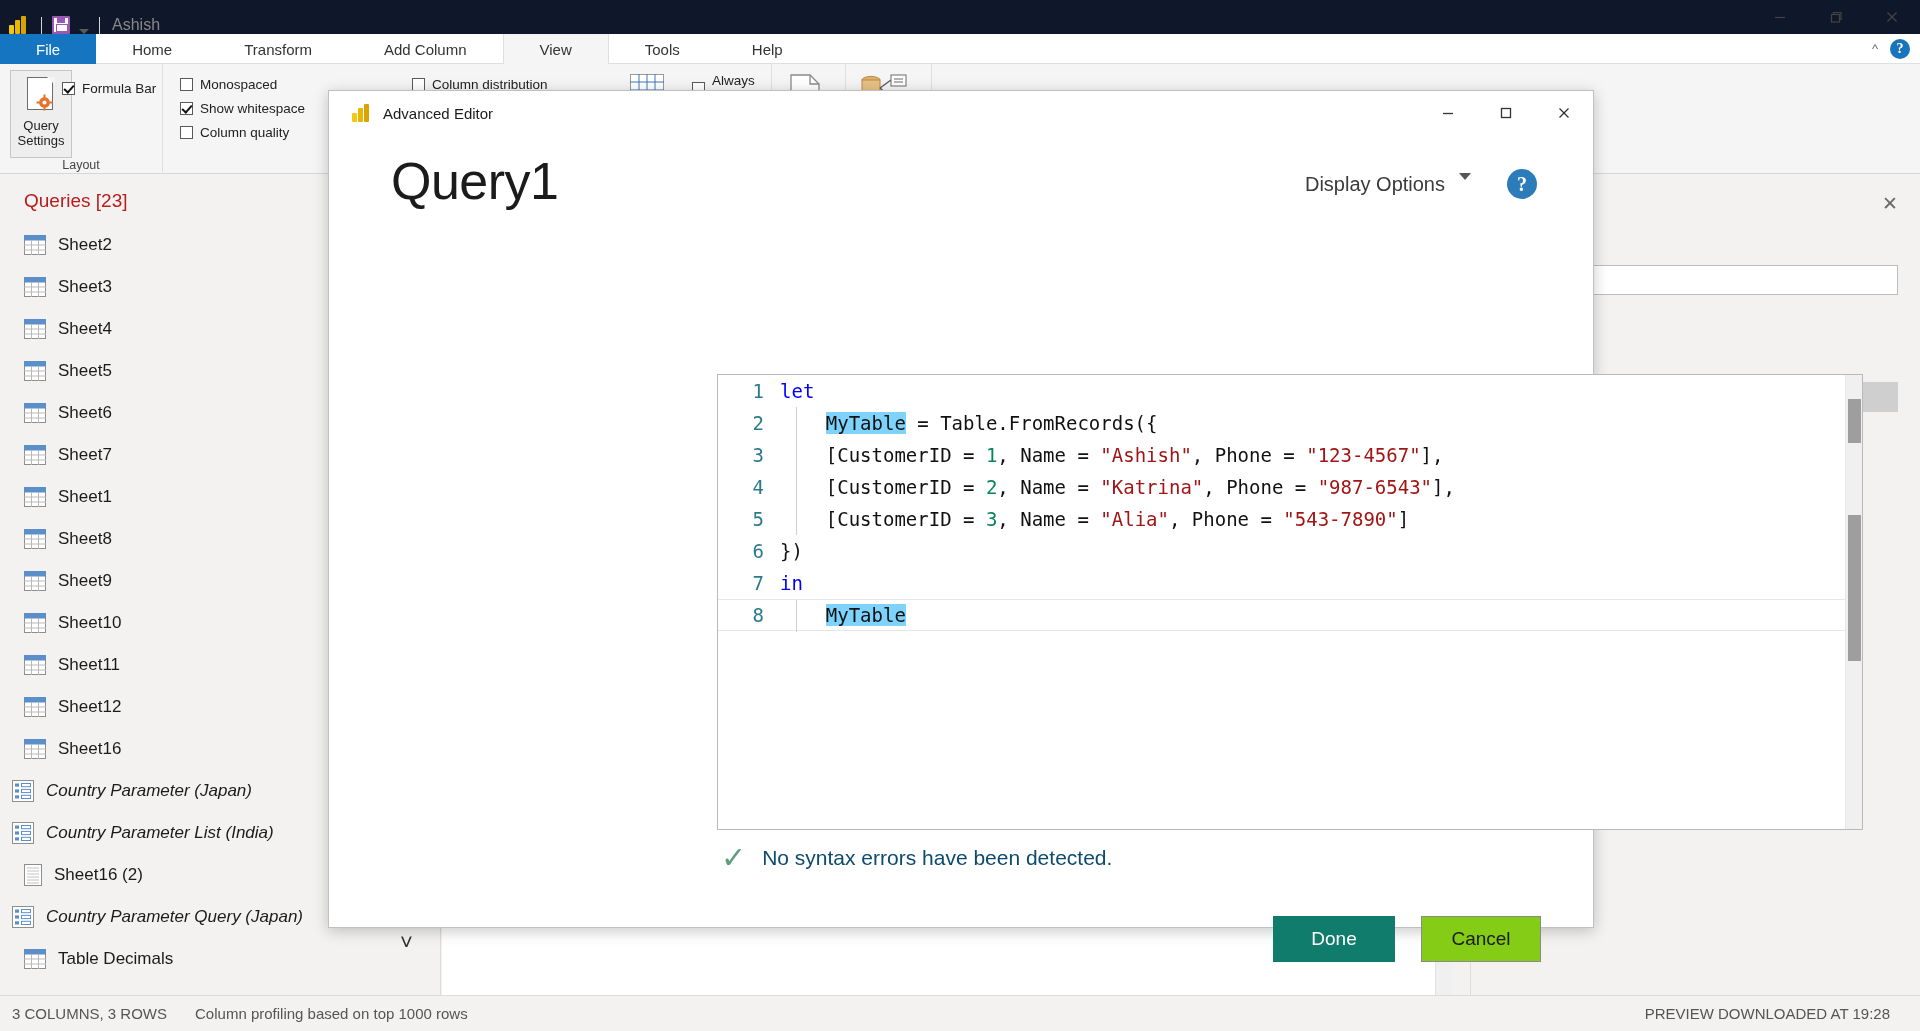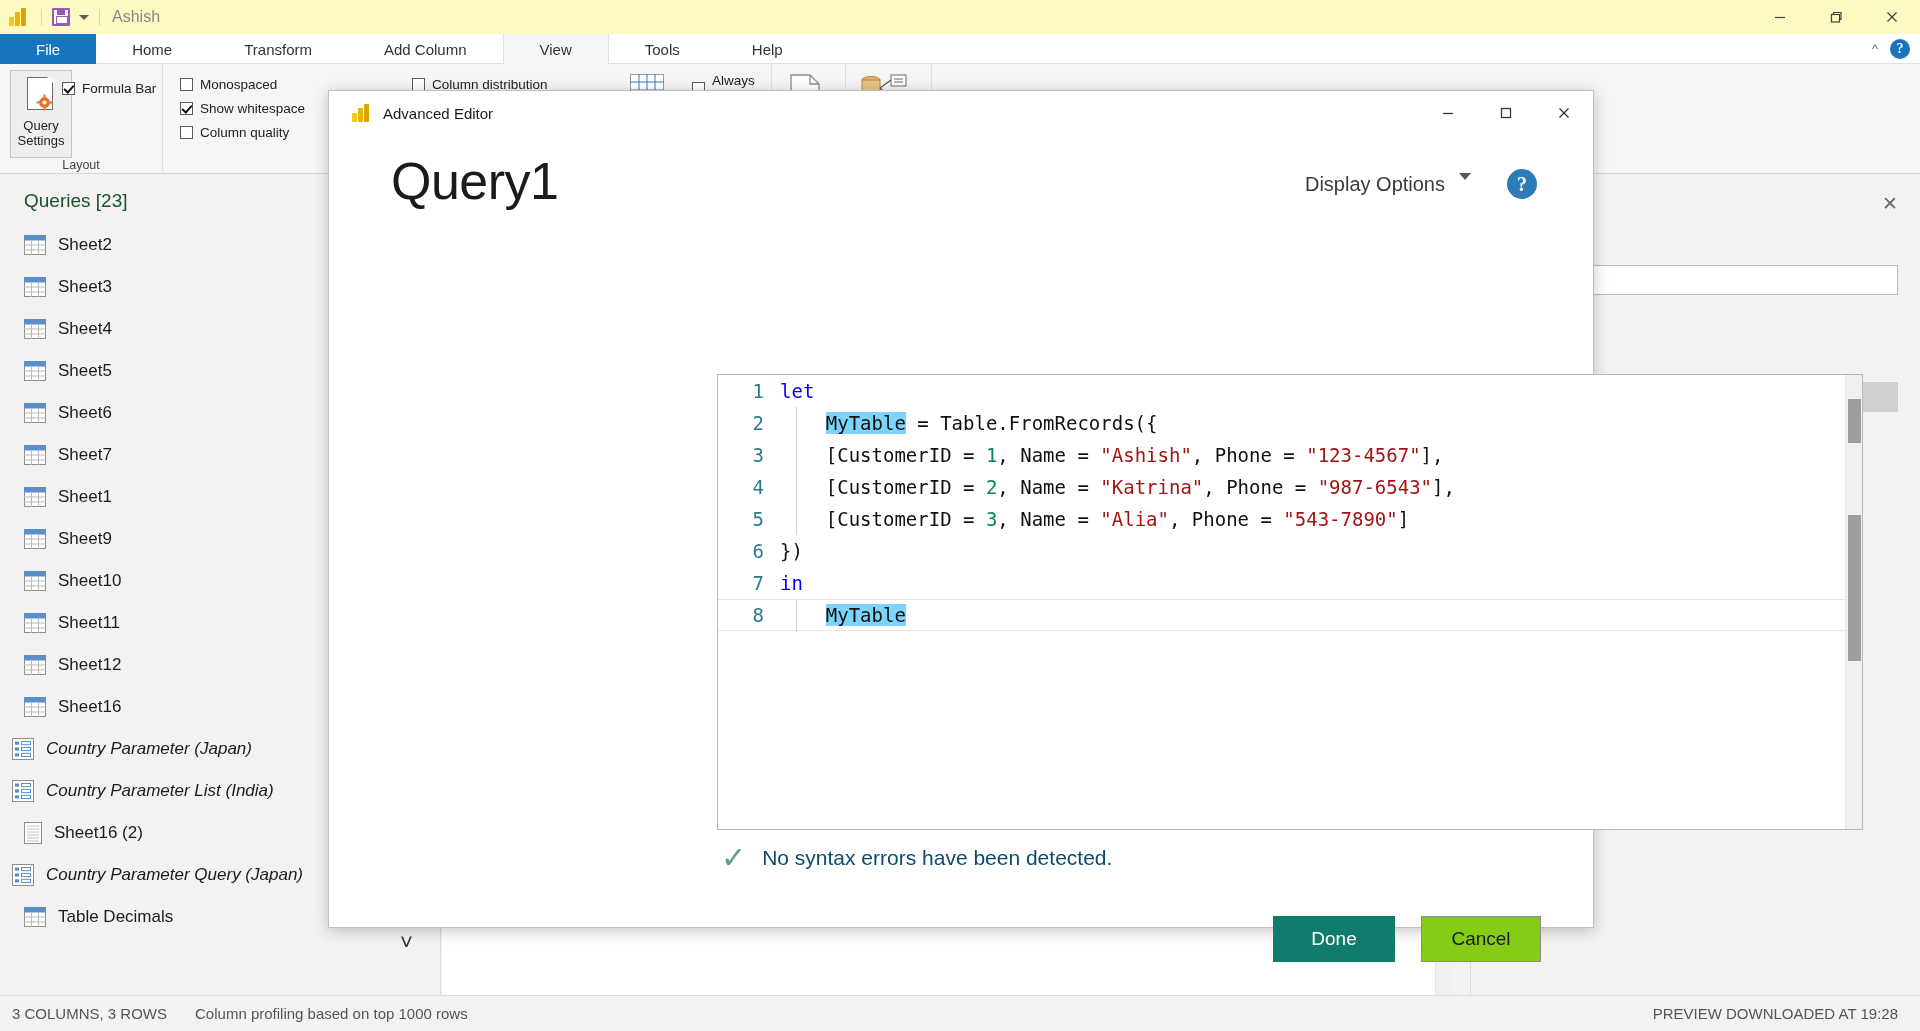--- a/index.html
+++ b/index.html
@@ -10,21 +10,21 @@
     overflow: hidden;
     font-family: "Liberation Sans", sans-serif;
     background: #ffffff;
     -webkit-font-smoothing: antialiased;
   }
   .app { position: relative; width: 1920px; height: 1031px; background: #f3f2f1; }
 
   
   .titlebar {
     position: absolute; top: 0; left: 0; width: 1920px; height: 34px;
-    background: #fef9c3; display: flex; align-items: center;
+    background: #0f172a; display: flex; align-items: flex-end;
   }
   .pbi-logo {
     width: 22px; height: 18px; margin-left: 9px; position: relative; display: inline-block;
   }
   .pbi-logo i { position: absolute; bottom: 0; width: 5px; border-radius: 1px; display: block; }
   .pbi-logo i:nth-child(1) { left: 0;  height: 9px;  background: #f2c811; }
   .pbi-logo i:nth-child(2) { left: 6px; height: 14px; background: #e8b800; }
   .pbi-logo i:nth-child(3) { left: 12px; height: 18px; background: #d9a400; }
   .tb-sep { width: 1px; height: 17px; background: #d4d4d4; margin: 0 10px; }
   .save-icon {
@@ -111,21 +111,21 @@
   }
   .grid-icon { width: 34px; height: 30px; position: relative; }
   .page-icon { width: 30px; height: 36px; position: relative; }
   .db-icon { width: 38px; height: 34px; position: relative; }
 
   
   .queries-pane {
     position: absolute; top: 174px; left: 0; width: 441px; height: 821px;
     background: #f3f2f1; border-right: 1px solid #dcdcdc; overflow: hidden;
   }
-  .queries-head { font-size: 19px; color: #14532d; padding: 16px 0 12px 24px; }
+  .queries-head { font-size: 19px; color: #b91c1c; padding: 16px 0 12px 24px; }
   .q-item {
     display: flex; align-items: center; gap: 12px; height: 42px; padding-left: 24px;
     font-size: 17px; color: #1b1b1b; white-space: nowrap;
   }
   .q-item.param { font-style: italic; padding-left: 12px; }
   .tbl-icon { width: 22px; height: 20px; position: relative; flex: none; }
   .param-icon { width: 22px; height: 22px; position: relative; flex: none; }
   .list-icon { width: 18px; height: 22px; position: relative; flex: none; }
   .pane-chevron {
     position: absolute; left: 400px; top: 930px; color: #333; font-size: 22px;
@@ -160,21 +160,21 @@
     display: flex; align-items: center; padding-left: 10px; font-size: 15px; color: #111;
   }
 
   
   .statusbar {
     position: absolute; left: 0; bottom: 0; width: 1920px; height: 36px;
     background: #f3f2f1; border-top: 1px solid #dcdcdc;
     display: flex; align-items: center; font-size: 15px; color: #555;
   }
   .sb-left { padding-left: 12px; display: flex; gap: 28px; }
-  .sb-right { margin-left: auto; padding-right: 22px; }
+  .sb-right { margin-left: auto; padding-right: 30px; }
 
   
   .dialog {
     position: absolute; left: 328px; top: 90px; width: 1266px; height: 838px;
     background: #fff; border: 1px solid #c0c0c0;
     box-shadow: 0 3px 14px rgba(0,0,0,.22);
   }
   .dlg-title {
     height: 44px; display: flex; align-items: center; padding-left: 14px; gap: 9px;
   }
@@ -484,20 +484,33 @@
               <rect x="0.5" y="0.5" width="21" height="19" fill="#fff" stroke="#8e8e8e"></rect>
               <rect x="0.5" y="0.5" width="21" height="4.5" fill="#5b8fc9" stroke="#5b8fc9"></rect>
               <g stroke="#b9b9b9">
                 <line x1="0" y1="10" x2="22" y2="10"></line>
                 <line x1="0" y1="15" x2="22" y2="15"></line>
                 <line x1="7.5" y1="5" x2="7.5" y2="20"></line>
                 <line x1="14.5" y1="5" x2="14.5" y2="20"></line>
               </g>
             </svg></span>
           <span>Sheet1</span>
+        </div>
+        <div class="q-item">
+          <span class="tbl-icon"><svg width="22" height="20" viewBox="0 0 22 20">
+              <rect x="0.5" y="0.5" width="21" height="19" fill="#fff" stroke="#8e8e8e"></rect>
+              <rect x="0.5" y="0.5" width="21" height="4.5" fill="#5b8fc9" stroke="#5b8fc9"></rect>
+              <g stroke="#b9b9b9">
+                <line x1="0" y1="10" x2="22" y2="10"></line>
+                <line x1="0" y1="15" x2="22" y2="15"></line>
+                <line x1="7.5" y1="5" x2="7.5" y2="20"></line>
+                <line x1="14.5" y1="5" x2="14.5" y2="20"></line>
+              </g>
+            </svg></span>
+          <span>Sheet8</span>
         </div>
         <div class="q-item">
           <span class="tbl-icon"><svg width="22" height="20" viewBox="0 0 22 20">
               <rect x="0.5" y="0.5" width="21" height="19" fill="#fff" stroke="#8e8e8e"></rect>
               <rect x="0.5" y="0.5" width="21" height="4.5" fill="#5b8fc9" stroke="#5b8fc9"></rect>
               <g stroke="#b9b9b9">
                 <line x1="0" y1="10" x2="22" y2="10"></line>
                 <line x1="0" y1="15" x2="22" y2="15"></line>
                 <line x1="7.5" y1="5" x2="7.5" y2="20"></line>
                 <line x1="14.5" y1="5" x2="14.5" y2="20"></line>

